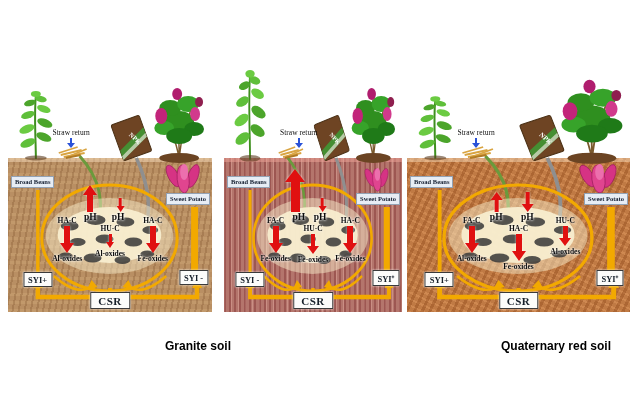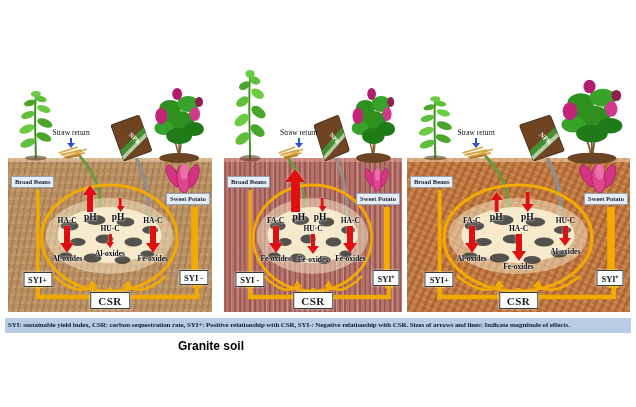--- a/index.html
+++ b/index.html
@@ -76,21 +76,21 @@
         box-shadow:0 0 2px rgba(255,255,255,.8);}
   .syi{font-size:8.5px;padding:1.5px 4px;}
   .syi-left{left:14.5%;top:242px;text-align:right;}
   .syi-right{left:91%;top:240px;}
   .csr-box{left:50%;top:239px;font-size:11px;letter-spacing:.5px;padding:1.5px 7px;margin-top:23px;}
   
   .caption{position:absolute;left:5px;top:318px;width:626px;height:15px;box-sizing:border-box;
            background:#B8CCE4;color:#0B1A33;font-weight:bold;font-size:7px;line-height:15px;
            letter-spacing:-0.1px;white-space:nowrap;overflow:hidden;padding-left:3px;}
   .title{position:absolute;top:339px;transform:translateX(-50%);white-space:nowrap;
-         font-family:"Liberation Sans",sans-serif;font-weight:bold;font-size:12px;color:#000;margin-left:13px;}
+         font-family:"Liberation Sans",sans-serif;font-weight:bold;font-size:12px;color:#000;}
   .t1{left:198px;} .t2{left:346px;} .t3{left:556px;}
   
   .p2 .bean{transform:translate(30px,127px) scale(1.08,1.32);}
   .p3 .bean{transform:translate(26px,127px) scale(.92);}
   .p3 .spotato{transform:translate(170px,126px) scale(1.12);}
   .p2 .tubers{transform:translate(176px,138px) scale(.8);}
 </style>
 </head>
 <body>
 
@@ -485,15 +485,15 @@
           <span class="sh"></span>
           <span class="hd"></span>
         </div>
       <span class="oxtxt">Al-oxides</span>
     </div>
     <div class="ibox syi syi-left">SYI+</div>
     <div class="ibox csr-box">CSR</div>
     <div class="ibox syi syi-right">SYI⁺</div>
   </div>
 
-  <div class="caption">SYI: sustainable yield index, CSR: carbon sequestration rate, SYI+: Positive relationship with CSR, SYI-: Negative relationship with CSR. Sizes of arrows and lines: Indicate magnitude of effects.</div>
   <div class="title t1">Granite soil</div>
+  <div class="title t3">Quaternary red soil</div>
 </div>
 
 </body></html>

